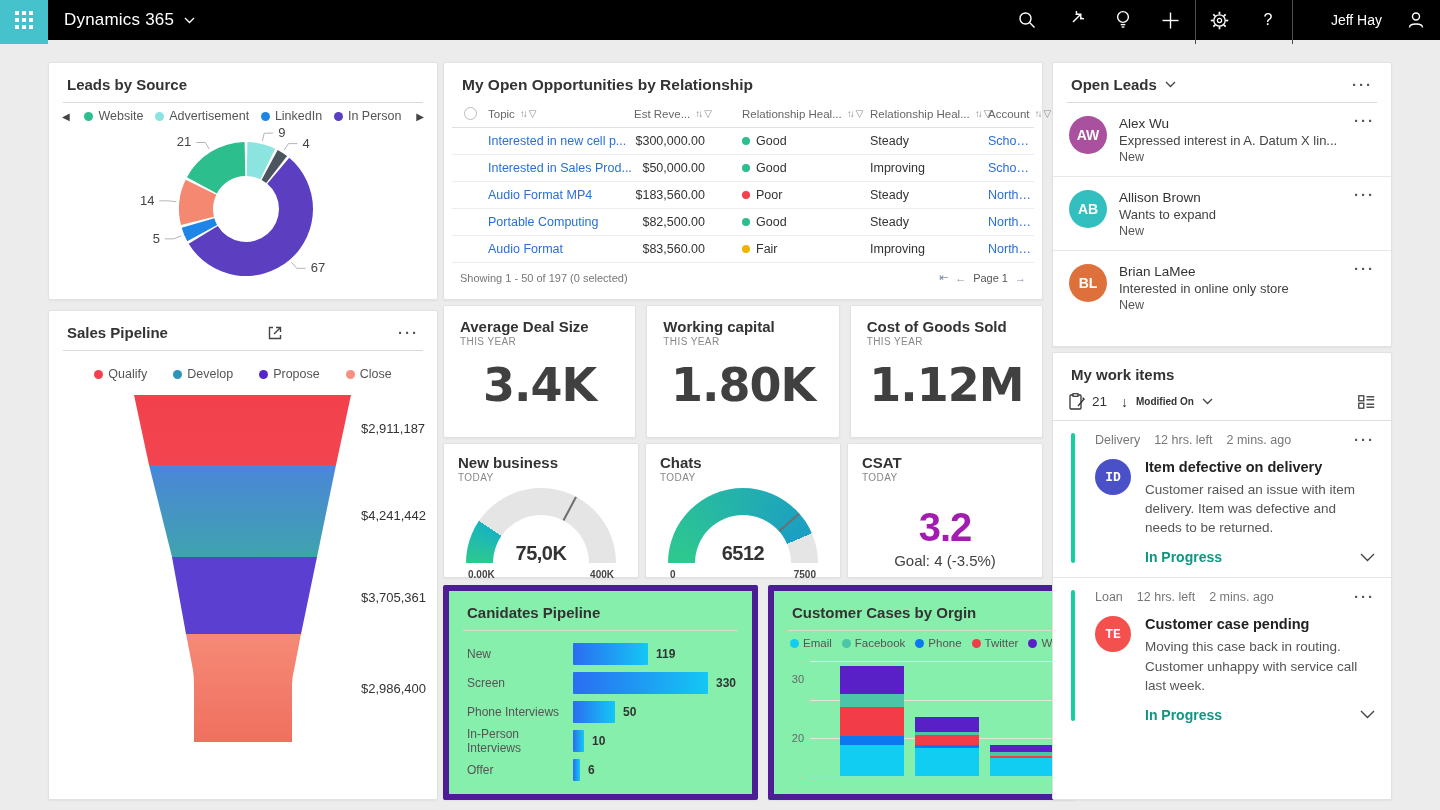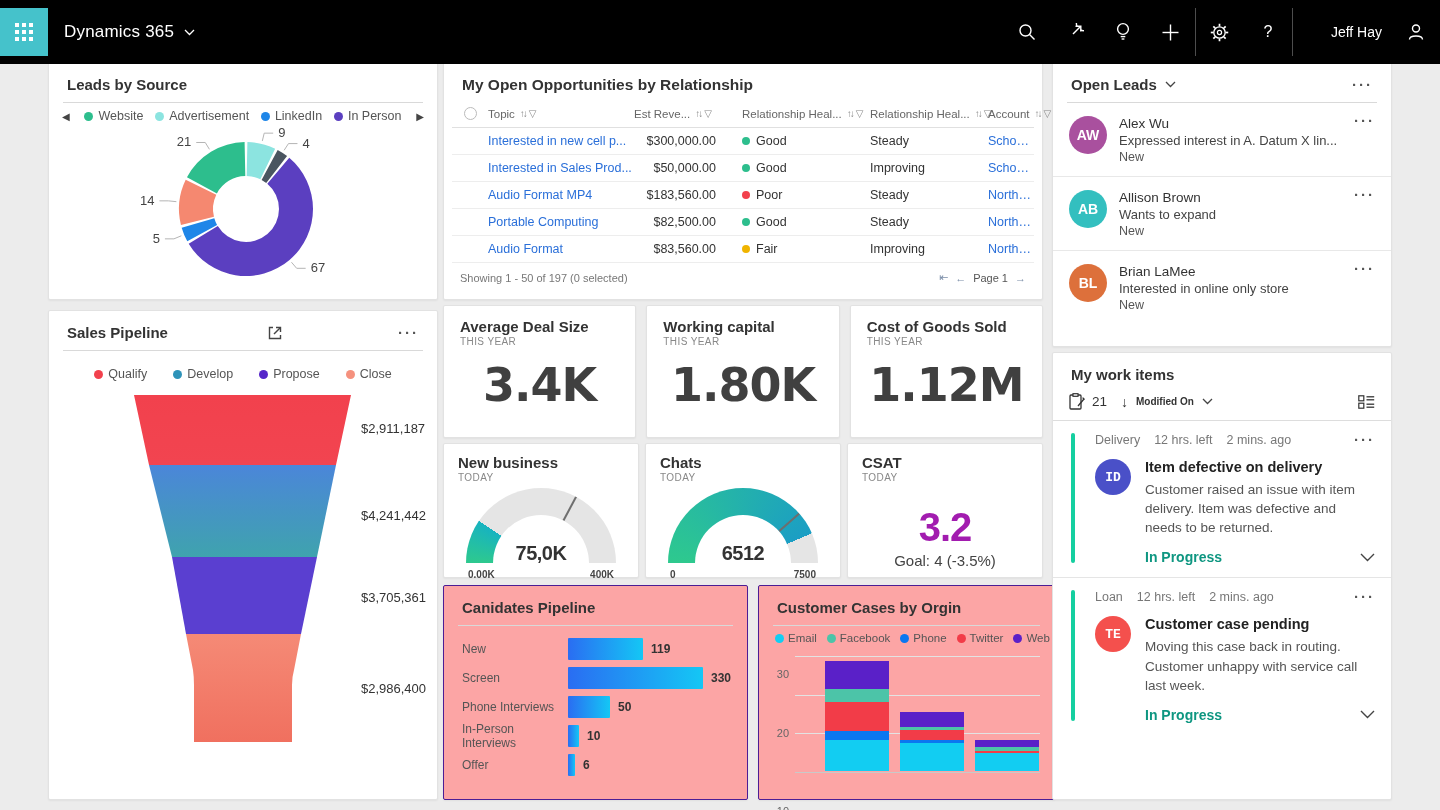--- a/index.html
+++ b/index.html
@@ -1,20 +1,20 @@
 <!DOCTYPE html>
 <html><head>
 <meta charset="utf-8">
 <style>
   * { margin:0; padding:0; box-sizing:border-box; }
   html,body { width:1440px; height:810px; font-family:"Liberation Sans","DejaVu Sans",sans-serif; background:#ececec; overflow:hidden; }
   .screen { position:relative; width:1440px; height:810px; }
 
   
-  .topbar { position:absolute; top:0; left:0; width:100%; height:64px; background:#000; display:flex; align-items:center; z-index:10; }
+  .topbar { position:absolute; top:0; left:0; width:100%; height:40px; background:#000; display:flex; align-items:center; z-index:10; }
   .waffle { width:48px; height:48px; display:flex; align-items:center; justify-content:center; cursor:pointer; flex:0 0 48px; }
   .app-title { color:#fff; font-size:17px; font-weight:400; margin-left:16px; letter-spacing:.2px; }
   .tb-chev { margin-left:10px; }
   .topbar-right { margin-left:auto; display:flex; align-items:center; height:48px; }
   .tb-icon { width:48px; height:48px; display:flex; align-items:center; justify-content:center; color:#fff; cursor:pointer; }
   .tb-divider { width:1px; height:48px; background:#4d4d4d; }
   .tb-user { color:#fff; font-size:14px; margin:0 10px 0 38px; }
   .tb-help { color:#fff; font-size:16px; font-family:"Liberation Sans",sans-serif; }
 
   
@@ -44,21 +44,21 @@
   
   .opps-grid { display:grid; grid-template-columns:36px 146px 108px 128px 118px 1fr; align-items:center; }
   .opps-headrow { height:28px; border-bottom:1px solid #e0e0e0; }
   .opps-h { font-size:11.5px; color:#666; display:flex; align-items:center; gap:5px; white-space:nowrap; }
   .hdr-icons { color:#888; font-size:10px; display:flex; gap:3px; }
   .sort-ic { letter-spacing:-2px; }
   .sel-circle { width:13px; height:13px; border:1px solid #bbb; border-radius:50%; margin-left:12px; cursor:pointer; }
   .opps-row { height:27px; border-bottom:1px solid #ededed; }
   .cell { font-size:12.5px; color:#333; white-space:nowrap; overflow:hidden; text-overflow:ellipsis; }
   .cell-link { cursor:pointer; }
-  .cell-rev { text-align:right; padding-right:26px; }
+  .cell-rev { text-align:right; padding-right:37px; }
   .health { display:flex; align-items:center; gap:6px; }
   .dot { width:8px; height:8px; border-radius:50%; flex:0 0 8px; }
   .opps-footer { display:flex; align-items:center; padding:8px 16px 0 16px; font-size:11px; color:#777; }
   .pager { margin-left:auto; display:flex; align-items:center; gap:7px; color:#7b8ea8; font-size:11px; }
   .pager .pg-label { color:#555; }
   .pager span { cursor:pointer; }
 
   
   .lead-item { display:flex; padding:13px 16px 12px 16px; border-bottom:1px solid #e8e8e8; }
   .lead-item:last-child { border-bottom:none; }
@@ -84,21 +84,21 @@
   .gauge-arc { position:relative; width:150px; height:75px; border-radius:150px 150px 0 0; overflow:hidden; }
   .gauge-hole { position:absolute; left:50%; transform:translateX(-50%); bottom:0; width:96px; height:48px; border-radius:96px 96px 0 0; background:#fff; }
   .gauge-marker { position:absolute; left:50%; bottom:0; width:2px; height:75px; transform-origin:50% 100%; }
   .gauge-marker i { display:block; width:2px; height:27px; background:#6e6e6e; }
   .gauge-value { position:absolute; left:0; right:0; bottom:-2px; text-align:center; font-size:20px; font-weight:700; color:#333; letter-spacing:-.5px; }
   .gauge-minmax { display:flex; justify-content:space-between; margin-top:6px; font-size:10px; font-weight:700; color:#444; padding:0 2px; }
   .csat-value { text-align:center; font-size:40px; font-weight:700; margin-top:22px; letter-spacing:-1px; }
   .csat-goal { text-align:center; font-size:15px; color:#444; margin-top:2px; }
 
   
-  .bottom-card { flex:1; background:#fca5a5; border:1px solid #4c1d95; border-radius:2px; box-shadow:0 1px 2px rgba(0,0,0,.05); position:relative; }
+  .bottom-card { flex:1; background:#86efac; border:6px solid #4c1d95; border-radius:2px; box-shadow:0 1px 2px rgba(0,0,0,.05); position:relative; }
   .cand-rows { padding:12px 16px 0 18px; }
   .cand-row { display:flex; align-items:center; height:22px; margin-bottom:7px; }
   .cand-label { width:106px; font-size:12px; color:#555; flex:0 0 106px; }
   .cand-bar { height:22px; border-radius:1px; }
   .cand-val { font-size:12px; color:#333; margin-left:8px; font-weight:600; }
 
   
   .cc-legend { display:flex; justify-content:center; gap:10px; padding:6px 4px 2px 16px; flex-wrap:nowrap; }
   .cc-legend .legend-item { font-size:11.5px; gap:4px; }
   .cc-plot-area { position:relative; margin:10px 14px 0 10px; height:130px; }

